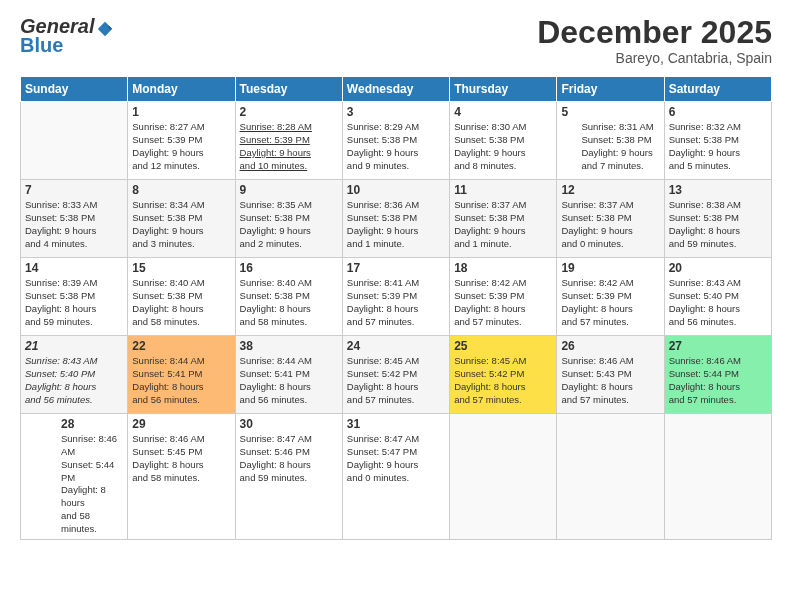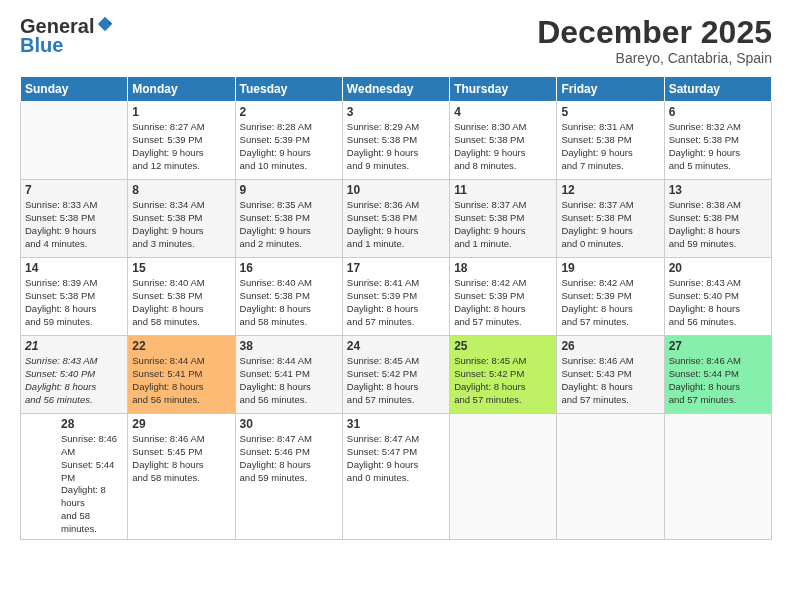--- a/index.html
+++ b/index.html
@@ -77,21 +77,21 @@
       color: #333;
       line-height: 1.35;
     }
   </style>
 </head>
 <body>
 
 <div class="container">
   <div class="header">
     <div class="logo">
-      <div style="display:flex; align-items:flex-start;">
+      <div style="display:flex; align-items:flex-end;font-style:italic;">
         <span class="logo-general" style="font-size:20px; font-weight:bold; color:#333;">General</span>
         <svg width="18" height="18" viewBox="0 0 20 20" style="margin-left:2px; vertical-align:middle;">
           <polygon points="10,2 18,10 10,18 2,10" fill="#2a7ab8"></polygon>
           <polygon points="10,2 18,10 14,10 14,6" fill="#1a5c9c"></polygon>
         </svg>
       </div>
       <span class="logo-blue" style="font-size:20px; font-weight:bold; color:#2a7ab8; margin-top:-4px; margin-left:0;">Blue</span>
     </div>
     <div class="title-block">
       <div class="month-title">December 2025</div>
@@ -116,42 +116,42 @@
           <td class="empty" style="background-color: rgb(249, 249, 249);"></td>
           <td style="background-color: rgb(255, 255, 255);">
             <div class="day-num">1</div>
             <div class="day-info" style="white-space: pre-line;">Sunrise: 8:27 AM
 Sunset: 5:39 PM
 Daylight: 9 hours
 and 12 minutes.</div>
           </td>
           <td style="background-color: rgb(255, 255, 255);">
             <div class="day-num">2</div>
-            <div class="day-info" style="white-space: pre-line;">Sunrise: 8:28 AM
+            <div class="day-info" style="white-space: pre-line; text-decoration: underline;">Sunrise: 8:28 AM
 Sunset: 5:39 PM
 Daylight: 9 hours
 and 10 minutes.</div>
           </td>
           <td style="background-color: rgb(255, 255, 255);">
             <div class="day-num">3</div>
             <div class="day-info" style="white-space: pre-line;">Sunrise: 8:29 AM
 Sunset: 5:38 PM
 Daylight: 9 hours
 and 9 minutes.</div>
           </td>
           <td style="background-color: rgb(255, 255, 255);">
             <div class="day-num">4</div>
             <div class="day-info" style="white-space: pre-line;">Sunrise: 8:30 AM
 Sunset: 5:38 PM
 Daylight: 9 hours
 and 8 minutes.</div>
           </td>
           <td style="background-color: rgb(255, 255, 255);">
             <div class="day-num">5</div>
-            <div class="day-info" style="white-space: pre-line;">Sunrise: 8:31 AM
+            <div class="day-info" style="white-space: pre-line; margin-left: 20px;">Sunrise: 8:31 AM
 Sunset: 5:38 PM
 Daylight: 9 hours
 and 7 minutes.</div>
           </td>
           <td style="background-color: rgb(255, 255, 255);">
             <div class="day-num">6</div>
             <div class="day-info" style="white-space: pre-line;">Sunrise: 8:32 AM
 Sunset: 5:38 PM
 Daylight: 9 hours
 and 5 minutes.</div>
@@ -281,21 +281,21 @@
 Daylight: 8 hours
 and 56 minutes.</div>
           </td>
           <td style="background-color: rgb(245, 245, 245);">
             <div class="day-num">24</div>
             <div class="day-info" style="white-space: pre-line;">Sunrise: 8:45 AM
 Sunset: 5:42 PM
 Daylight: 8 hours
 and 57 minutes.</div>
           </td>
-          <td style="background-color: #bef264;">
+          <td style="background-color: #fde047;">
             <div class="day-num">25</div>
             <div class="day-info" style="white-space: pre-line;">Sunrise: 8:45 AM
 Sunset: 5:42 PM
 Daylight: 8 hours
 and 57 minutes.</div>
           </td>
           <td style="background-color: rgb(245, 245, 245);">
             <div class="day-num">26</div>
             <div class="day-info" style="white-space: pre-line;">Sunrise: 8:46 AM
 Sunset: 5:43 PM

